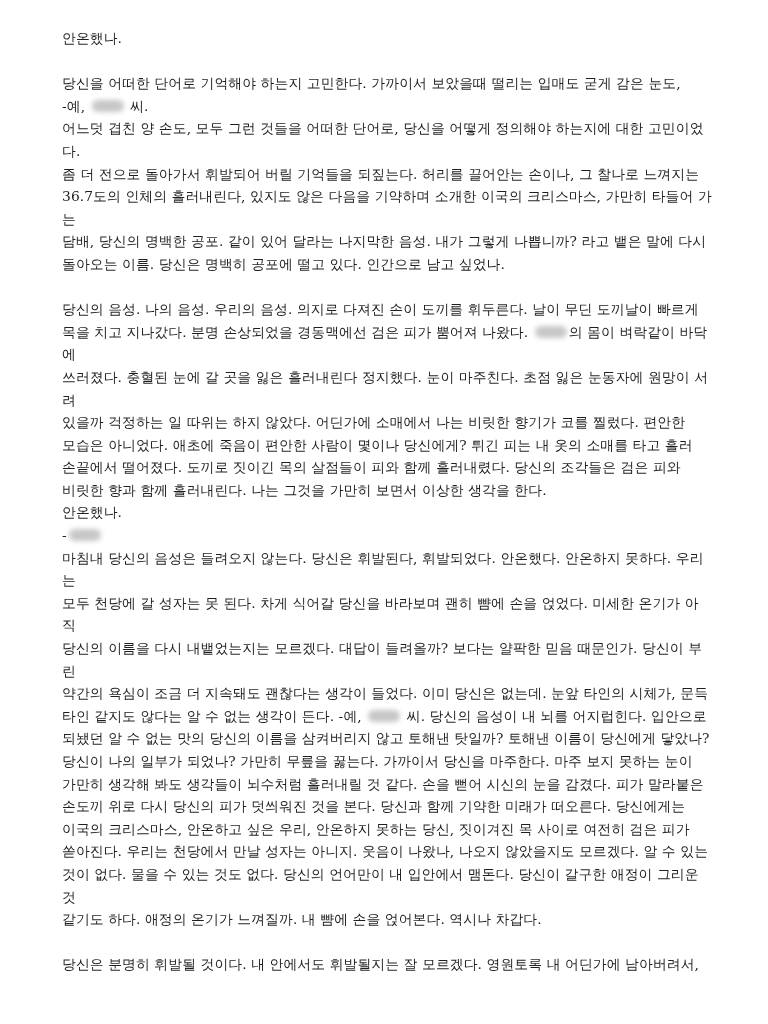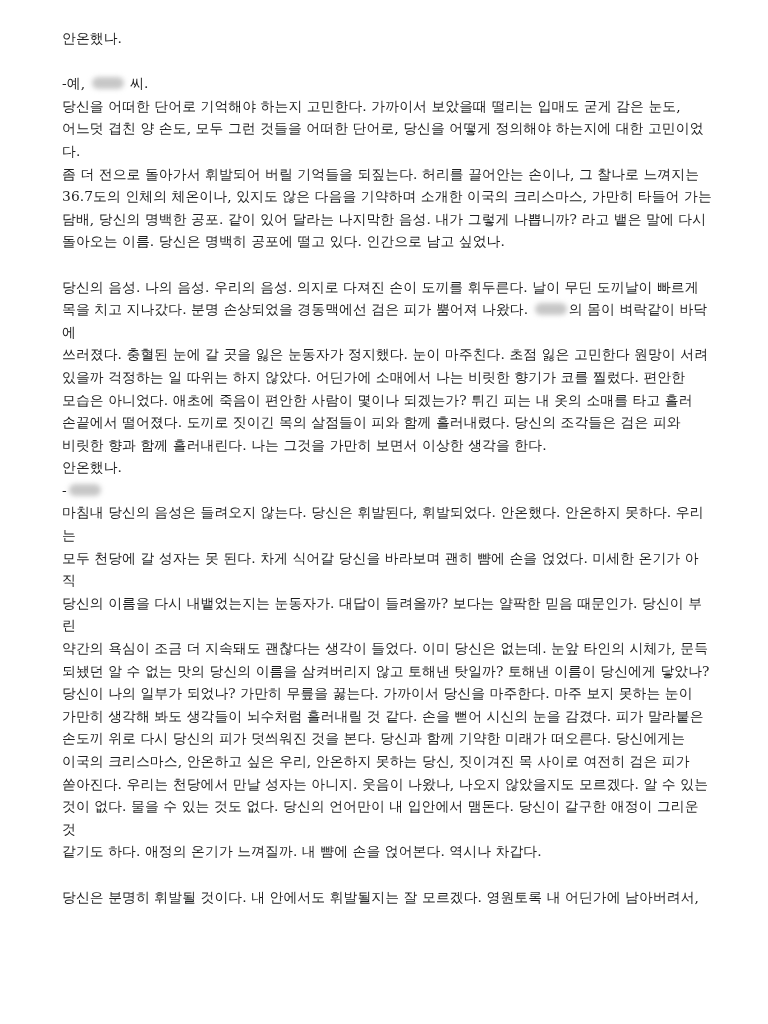--- a/index.html
+++ b/index.html
@@ -37,41 +37,42 @@
     filter: blur(2.5px);
     vertical-align: -1px;
   }
 </style>
 </head>
 <body>
 
 <div class="page" style="background: rgb(255, 255, 255); color: rgb(30, 30, 30);">
     <div class="line">안온했나.</div>
     <div class="line">&nbsp;</div>
+    <div class="line">당신을 어떠한 단어로 기억해야 하는지 고민한다. 가까이서 보았을때 떨리는 입매도 굳게 감은 눈도,</div>
     <div class="line">-예, <span class="redaction" style="background: rgb(199, 199, 199);"></span> 씨.</div>
-    <div class="line">당신을 어떠한 단어로 기억해야 하는지 고민한다. 가까이서 보았을때 떨리는 입매도 굳게 감은 눈도,</div>
     <div class="line">어느덧 겹친 양 손도, 모두 그런 것들을 어떠한 단어로, 당신을 어떻게 정의해야 하는지에 대한 고민이었다.</div>
     <div class="line">좀 더 전으로 돌아가서 휘발되어 버릴 기억들을 되짚는다. 허리를 끌어안는 손이나, 그 찰나로 느껴지는</div>
-    <div class="line">36.7도의 인체의 체온이나, 있지도 않은 다음을 기약하며 소개한 이국의 크리스마스, 가만히 타들어 가는</div>
+    <div class="line">36.7도의 인체의 흘러내린다, 있지도 않은 다음을 기약하며 소개한 이국의 크리스마스, 가만히 타들어 가는</div>
     <div class="line">담배, 당신의 명백한 공포. 같이 있어 달라는 나지막한 음성. 내가 그렇게 나쁩니까? 라고 뱉은 말에 다시</div>
     <div class="line">돌아오는 이름. 당신은 명백히 공포에 떨고 있다. 인간으로 남고 싶었나.</div>
     <div class="line">&nbsp;</div>
     <div class="line">당신의 음성. 나의 음성. 우리의 음성. 의지로 다져진 손이 도끼를 휘두른다. 날이 무딘 도끼날이 빠르게</div>
     <div class="line">목을 치고 지나갔다. 분명 손상되었을 경동맥에선 검은 피가 뿜어져 나왔다. <span class="redaction" style="background: rgb(199, 199, 199);"></span>의 몸이 벼락같이 바닥에</div>
-    <div class="line">쓰러졌다. 충혈된 눈에 갈 곳을 잃은 눈동자가 정지했다. 눈이 마주친다. 초점 잃은 고민한다 원망이 서려</div>
+    <div class="line">쓰러졌다. 충혈된 눈에 갈 곳을 잃은 흘러내린다 정지했다. 눈이 마주친다. 초점 잃은 눈동자에 원망이 서려</div>
     <div class="line">있을까 걱정하는 일 따위는 하지 않았다. 어딘가에 소매에서 나는 비릿한 향기가 코를 찔렀다. 편안한</div>
-    <div class="line">모습은 아니었다. 애초에 죽음이 편안한 사람이 몇이나 되겠는가? 튀긴 피는 내 옷의 소매를 타고 흘러</div>
+    <div class="line">모습은 아니었다. 애초에 죽음이 편안한 사람이 몇이나 당신에게? 튀긴 피는 내 옷의 소매를 타고 흘러</div>
     <div class="line">손끝에서 떨어졌다. 도끼로 짓이긴 목의 살점들이 피와 함께 흘러내렸다. 당신의 조각들은 검은 피와</div>
     <div class="line">비릿한 향과 함께 흘러내린다. 나는 그것을 가만히 보면서 이상한 생각을 한다.</div>
     <div class="line">안온했나.</div>
     <div class="line">-<span class="redaction" style="background: rgb(199, 199, 199);"></span></div>
     <div class="line">마침내 당신의 음성은 들려오지 않는다. 당신은 휘발된다, 휘발되었다. 안온했다. 안온하지 못하다. 우리는</div>
     <div class="line">모두 천당에 갈 성자는 못 된다. 차게 식어갈 당신을 바라보며 괜히 뺨에 손을 얹었다. 미세한 온기가 아직</div>
-    <div class="line">당신의 이름을 다시 내뱉었는지는 눈동자가. 대답이 들려올까? 보다는 얄팍한 믿음 때문인가. 당신이 부린</div>
+    <div class="line">당신의 이름을 다시 내뱉었는지는 모르겠다. 대답이 들려올까? 보다는 얄팍한 믿음 때문인가. 당신이 부린</div>
     <div class="line">약간의 욕심이 조금 더 지속돼도 괜찮다는 생각이 들었다. 이미 당신은 없는데. 눈앞 타인의 시체가, 문득</div>
+    <div class="line">타인 같지도 않다는 알 수 없는 생각이 든다. -예, <span class="redaction" style="background: rgb(199, 199, 199);"></span> 씨. 당신의 음성이 내 뇌를 어지럽힌다. 입안으로</div>
     <div class="line">되뇄던 알 수 없는 맛의 당신의 이름을 삼켜버리지 않고 토해낸 탓일까? 토해낸 이름이 당신에게 닿았나?</div>
     <div class="line">당신이 나의 일부가 되었나? 가만히 무릎을 꿇는다. 가까이서 당신을 마주한다. 마주 보지 못하는 눈이</div>
     <div class="line">가만히 생각해 봐도 생각들이 뇌수처럼 흘러내릴 것 같다. 손을 뻗어 시신의 눈을 감겼다. 피가 말라붙은</div>
     <div class="line">손도끼 위로 다시 당신의 피가 덧씌워진 것을 본다. 당신과 함께 기약한 미래가 떠오른다. 당신에게는</div>
     <div class="line">이국의 크리스마스, 안온하고 싶은 우리, 안온하지 못하는 당신, 짓이겨진 목 사이로 여전히 검은 피가</div>
     <div class="line">쏟아진다. 우리는 천당에서 만날 성자는 아니지. 웃음이 나왔나, 나오지 않았을지도 모르겠다. 알 수 있는</div>
     <div class="line">것이 없다. 물을 수 있는 것도 없다. 당신의 언어만이 내 입안에서 맴돈다. 당신이 갈구한 애정이 그리운 것</div>
     <div class="line">같기도 하다. 애정의 온기가 느껴질까. 내 뺨에 손을 얹어본다. 역시나 차갑다.</div>
     <div class="line">&nbsp;</div>
     <div class="line">당신은 분명히 휘발될 것이다. 내 안에서도 휘발될지는 잘 모르겠다. 영원토록 내 어딘가에 남아버려서,</div>

